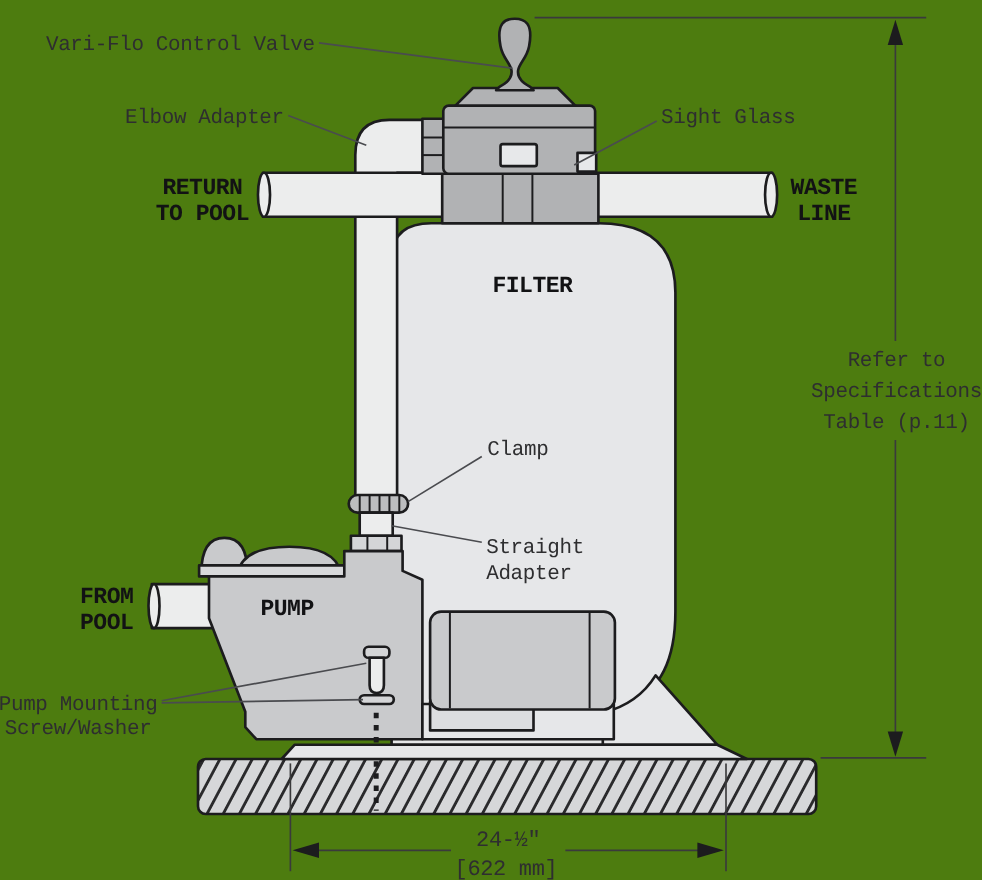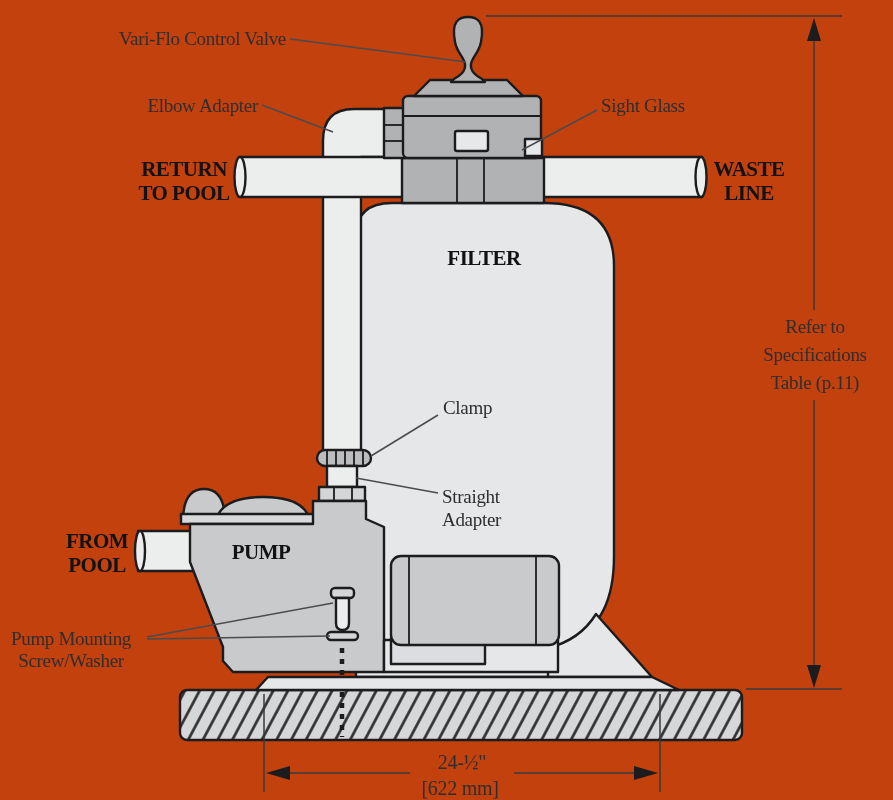--- a/index.html
+++ b/index.html
@@ -1,17 +1,17 @@
 <!DOCTYPE html>
 <html><head>
 <meta charset="utf-8">
 <style>
   html,body{margin:0;padding:0;background:#ffffff;}
-  .page{position:relative;width:893px;height:800px;background:#c2410c;overflow:hidden;
-        font-family:Liberation Serif, serif;}
+  .page{position:relative;width:893px;height:800px;background:#4d7c0f;overflow:hidden;
+        font-family:Liberation Mono, monospace;}
   svg{display:block;}
   
   .outline{stroke:#1c1c1e;stroke-width:2.4;stroke-linejoin:round;stroke-linecap:round;}
   .thin{stroke:#1c1c1e;stroke-width:1.8;}
   .pipe{fill:#eceded;}
   .tank{fill:#e6e7e9;}
   .valve{fill:#b1b2b4;}
   .valve-light{fill:#e7e8ea;}
   .pump{fill:#c9cacc;}
   .pump-light{fill:#d8d9db;}

